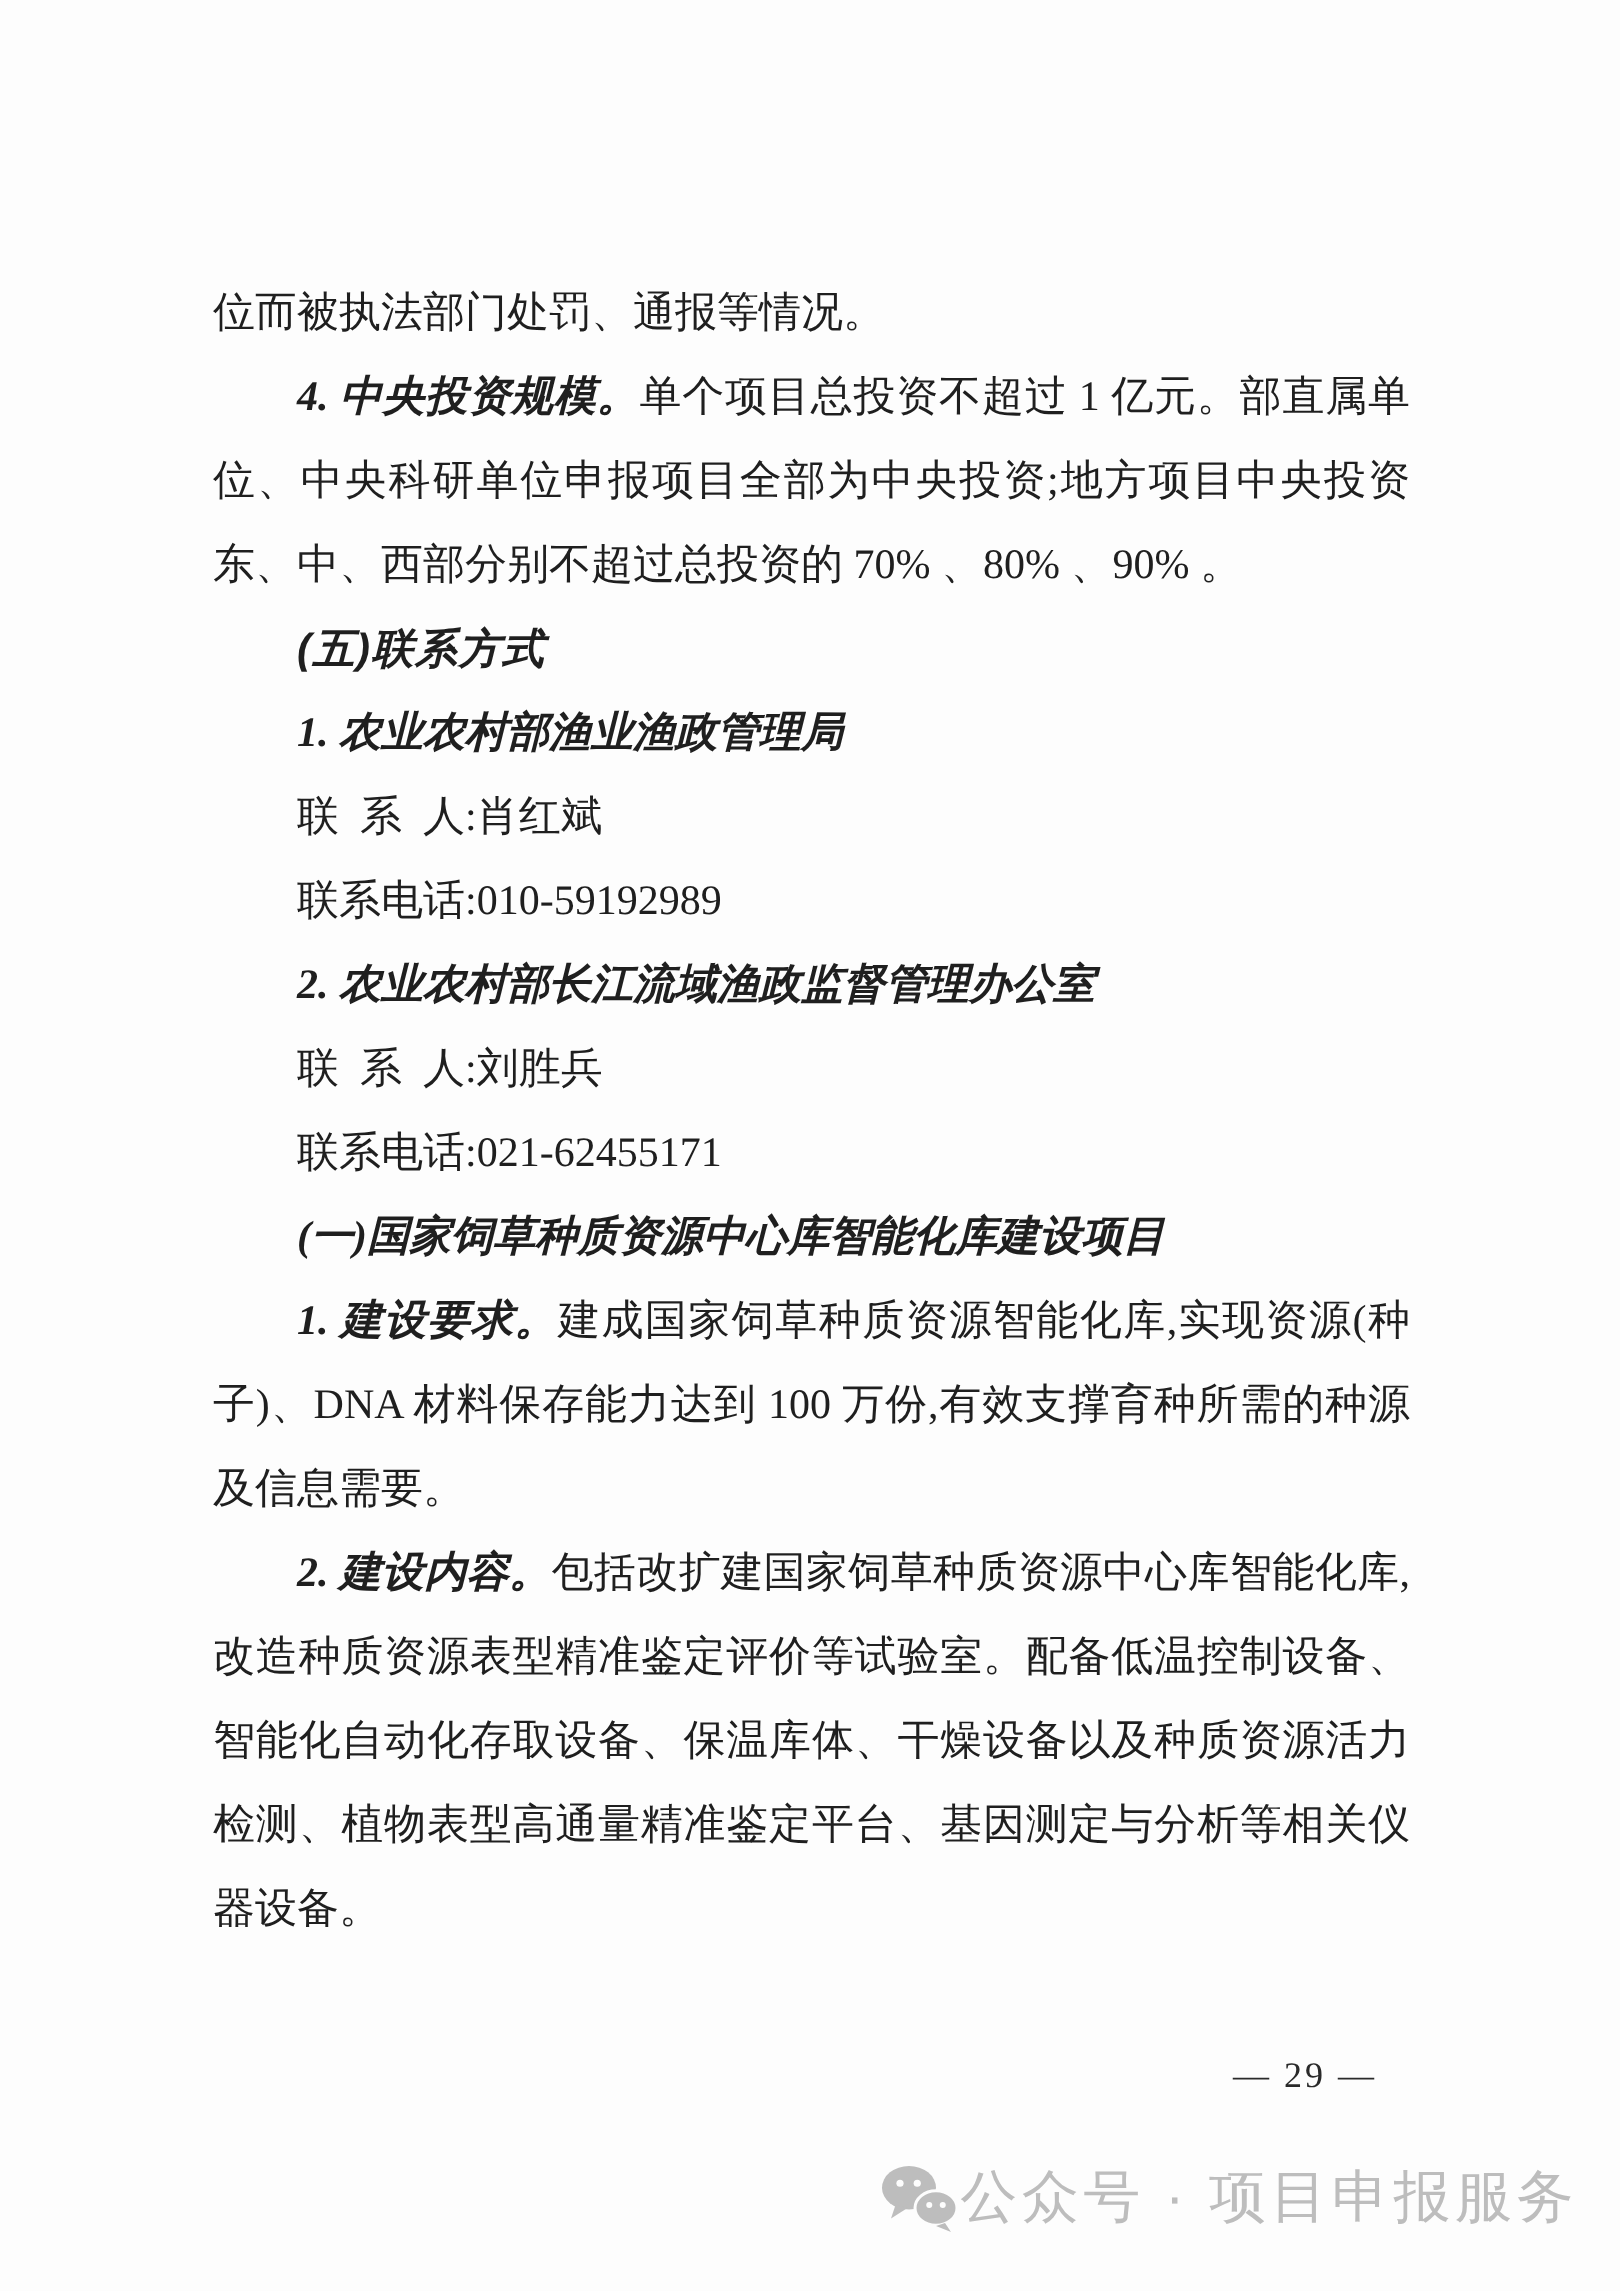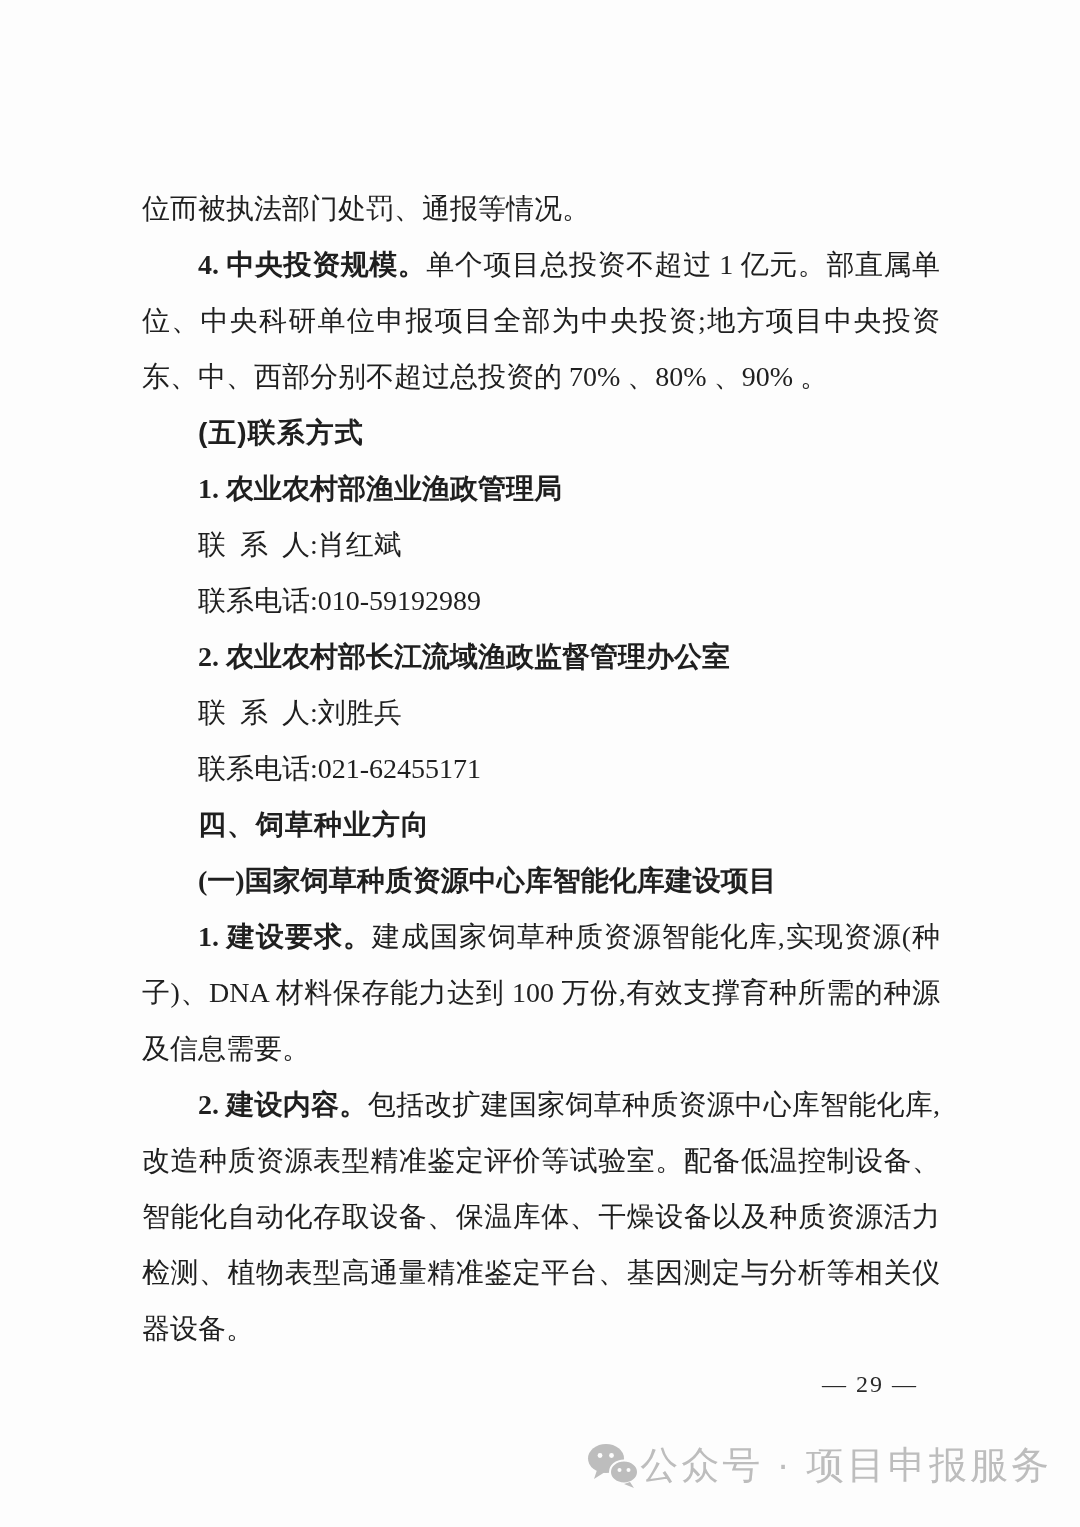--- a/index.html
+++ b/index.html
@@ -13,21 +13,21 @@
     color:#1f1f1f;
   }
   .content {
     position:absolute;
     left:142px; top:181px; width:798px;
     font-size:28px; line-height:56px;
     text-align:justify;
   }
   p.para { margin:0; }
   p.indent { text-indent:2em; }
-  .lead { font-weight:bold; }
+  .lead { font-weight:bold;font-style:italic; }
   p.hei, p.hei .lead {
     font-family:"Liberation Sans","DejaVu Sans",sans-serif;
     font-weight:bold;
     letter-spacing:1px;
   }
   p.kai .lead { font-weight:bold; }
   .page-number {
     position:absolute;
     top:1366px; right:162px;
     font-size:24px; line-height:36px;
@@ -63,21 +63,20 @@
     <p class="para indent"><span class="lead"></span><span>联 系 人:肖红斌</span></p>
 
     <p class="para indent"><span class="lead"></span><span>联系电话:010-59192989</span></p>
 
     <p class="para indent kai"><span class="lead">2. 农业农村部长江流域渔政监督管理办公室</span><span></span></p>
 
     <p class="para indent"><span class="lead"></span><span>联 系 人:刘胜兵</span></p>
 
     <p class="para indent"><span class="lead"></span><span>联系电话:021-62455171</span></p>
 
-    <p class="para indent hei"><span class="lead">四、饲草种业方向</span><span></span></p>
 
     <p class="para indent kai"><span class="lead">(一)国家饲草种质资源中心库智能化库建设项目</span><span></span></p>
 
     <p class="para indent"><span class="lead">1. 建设要求。</span><span>建成国家饲草种质资源智能化库,实现资源(种子)、DNA 材料保存能力达到 100 万份,有效支撑育种所需的种源及信息需要。</span></p>
 
     <p class="para indent"><span class="lead">2. 建设内容。</span><span>包括改扩建国家饲草种质资源中心库智能化库,改造种质资源表型精准鉴定评价等试验室。配备低温控制设备、智能化自动化存取设备、保温库体、干燥设备以及种质资源活力检测、植物表型高通量精准鉴定平台、基因测定与分析等相关仪器设备。</span></p>
   </div>
 
   <div class="page-number">— 29 —</div>
 

